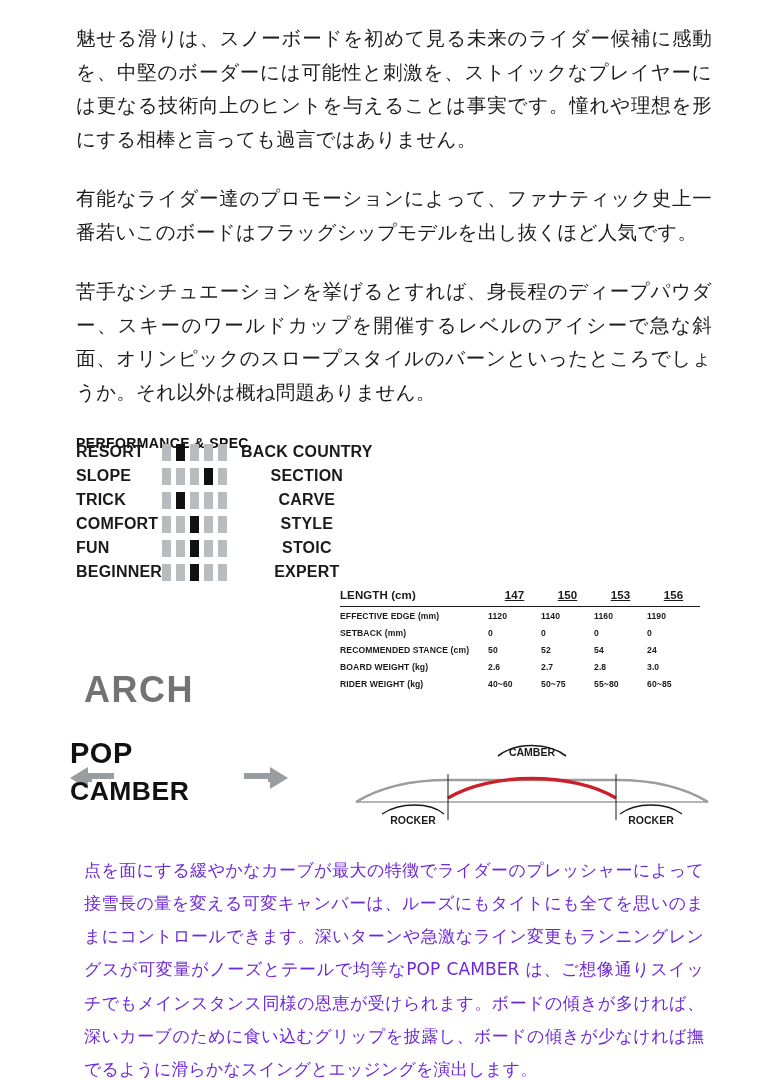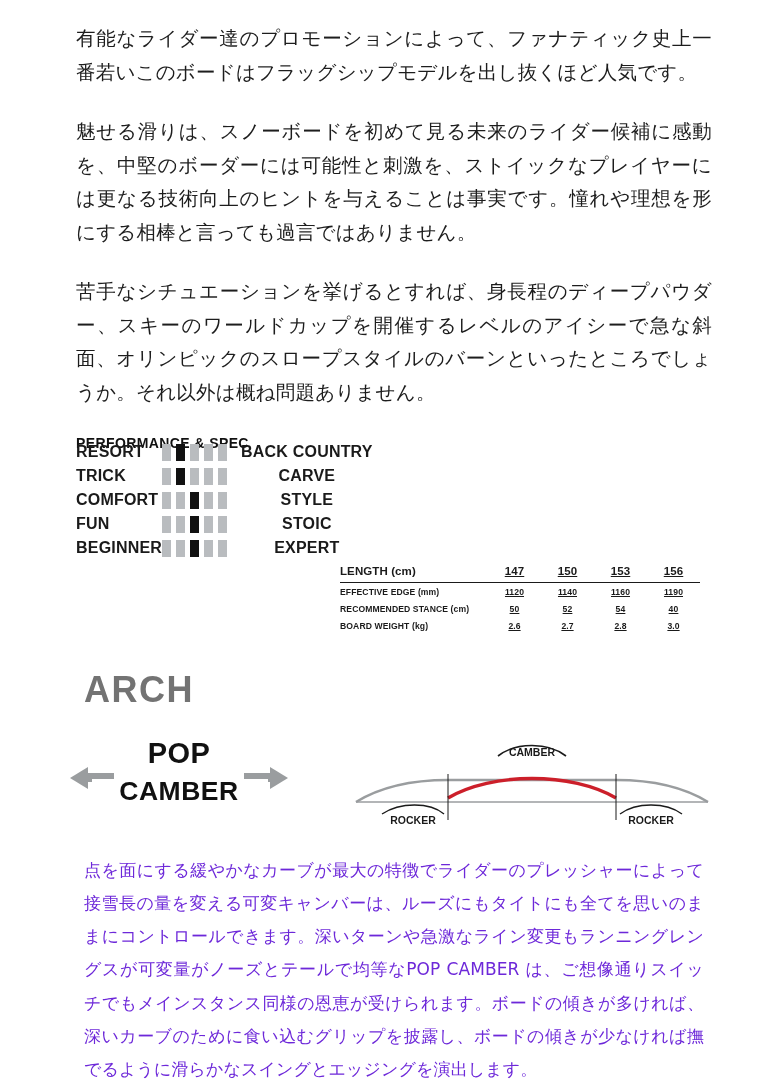--- a/index.html
+++ b/index.html
@@ -110,21 +110,21 @@
     font-size: 11.5px;
     height: 22px;
     border-bottom: 1.5px solid #1a1a1a;
   }
   .spec-table thead th.rowhead {
     text-align: left;
     width: 148px;
   }
   .spec-table thead th.col { text-align: center; width: 53px; text-decoration: underline; }
   .spec-table tbody td.rowhead { text-align: left; }
-  .spec-table tbody td.val { text-align: center; text-decoration: underline; }
+  .spec-table tbody td.val { text-align: left; }
 
   
   .arch-title {
     position: absolute;
     left: 84px;
     top: 669px;
     font-size: 36px;
     font-weight: bold;
     letter-spacing: 1.5px;
     color: #737373;
@@ -136,21 +136,20 @@
     left: 70px;
     top: 735px;
     width: 218px;
     height: 86px;
   }
   .pc-text {
     position: absolute;
     left: 0;
     top: 0;
     width: 218px;
-    text-align: center;
     font-size: 27px;
     font-weight: bold;
     letter-spacing: 0.5px;
     color: #111;
     line-height: 1.0;
   }
   .pc-pop { margin-top: 4px; font-size: 29px; }
   .pc-camber { margin-top: 10px; font-size: 26.5px; letter-spacing: 0.5px; }
   .pc-arrow-line {
     position: absolute;
@@ -216,22 +215,22 @@
     font-family: "DejaVu Sans", sans-serif;
   }
   .clear { clear: both; }
 </style>
 </head>
 <body>
 
 <div class="page">
 
   <div class="intro">
+    <p>魅せる滑りは、スノーボードを初めて見る未来のライダー候補に感動を、中堅のボーダーには可能性と刺激を、ストイックなプレイヤーには更なる技術向上のヒントを与えることは事実です。憧れや理想を形にする相棒と言っても過言ではありません。</p>
     <p>有能なライダー達のプロモーションによって、ファナティック史上一番若いこのボードはフラッグシップモデルを出し抜くほど人気です。</p>
-    <p>魅せる滑りは、スノーボードを初めて見る未来のライダー候補に感動を、中堅のボーダーには可能性と刺激を、ストイックなプレイヤーには更なる技術向上のヒントを与えることは事実です。憧れや理想を形にする相棒と言っても過言ではありません。</p>
     <p class="last">苦手なシチュエーションを挙げるとすれば、身長程のディープパウダー、スキーのワールドカップを開催するレベルのアイシーで急な斜面、オリンピックのスロープスタイルのバーンといったところでしょうか。それ以外は概ね問題ありません。</p>
   </div>
 
   <div class="perf-title">PERFORMANCE &amp; SPEC</div>
 
   <div class="perf-wrap">
 
     <table class="slider-table">
       <tbody id="slider-body">
           <tr>
@@ -239,20 +238,33 @@
             <td class="bars">
               <div class="bar-group">
                 <div class="bar"></div>
                 <div class="bar on"></div>
                 <div class="bar"></div>
                 <div class="bar"></div>
                 <div class="bar"></div>
               </div>
             </td>
             <td class="lbl-right">BACK COUNTRY</td>
+          </tr>
+          <tr>
+            <td class="lbl-left">SLOPE</td>
+            <td class="bars">
+              <div class="bar-group">
+                <div class="bar"></div>
+                <div class="bar"></div>
+                <div class="bar"></div>
+                <div class="bar on"></div>
+                <div class="bar"></div>
+              </div>
+            </td>
+            <td class="lbl-right">SECTION</td>
           </tr>
           <tr>
             <td class="lbl-left">TRICK</td>
             <td class="bars">
               <div class="bar-group">
                 <div class="bar"></div>
                 <div class="bar on"></div>
                 <div class="bar"></div>
                 <div class="bar"></div>
                 <div class="bar"></div>
@@ -314,32 +326,46 @@
       </thead>
       <tbody id="spec-body">
           <tr>
             <td class="rowhead">EFFECTIVE EDGE (mm)</td>
             <td class="val">1120</td>
             <td class="val">1140</td>
             <td class="val">1160</td>
             <td class="val">1190</td>
           </tr>
           <tr>
+            <td class="rowhead">SETBACK (mm)</td>
+            <td class="val">0</td>
+            <td class="val">0</td>
+            <td class="val">0</td>
+            <td class="val">0</td>
+          </tr>
+          <tr>
             <td class="rowhead">RECOMMENDED STANCE (cm)</td>
             <td class="val">50</td>
             <td class="val">52</td>
             <td class="val">54</td>
-            <td class="val">40</td>
+            <td class="val">24</td>
           </tr>
           <tr>
             <td class="rowhead">BOARD WEIGHT (kg)</td>
             <td class="val">2.6</td>
             <td class="val">2.7</td>
             <td class="val">2.8</td>
             <td class="val">3.0</td>
+          </tr>
+          <tr>
+            <td class="rowhead">RIDER WEIGHT (kg)</td>
+            <td class="val">40~60</td>
+            <td class="val">50~75</td>
+            <td class="val">55~80</td>
+            <td class="val">60~85</td>
           </tr>
         </tbody>
     </table>
 
     <div class="clear"></div>
   </div>
 
   <div class="arch-title">ARCH</div>
 
   <div class="popcamber">

